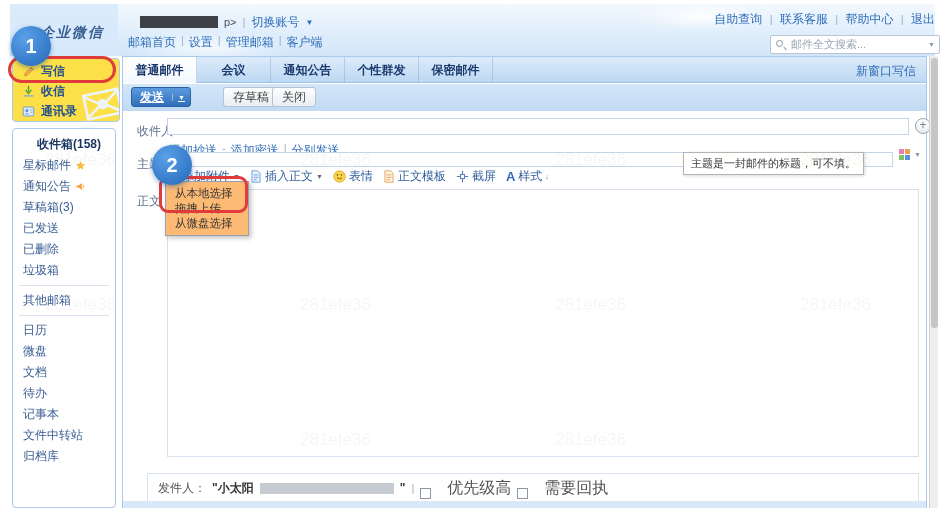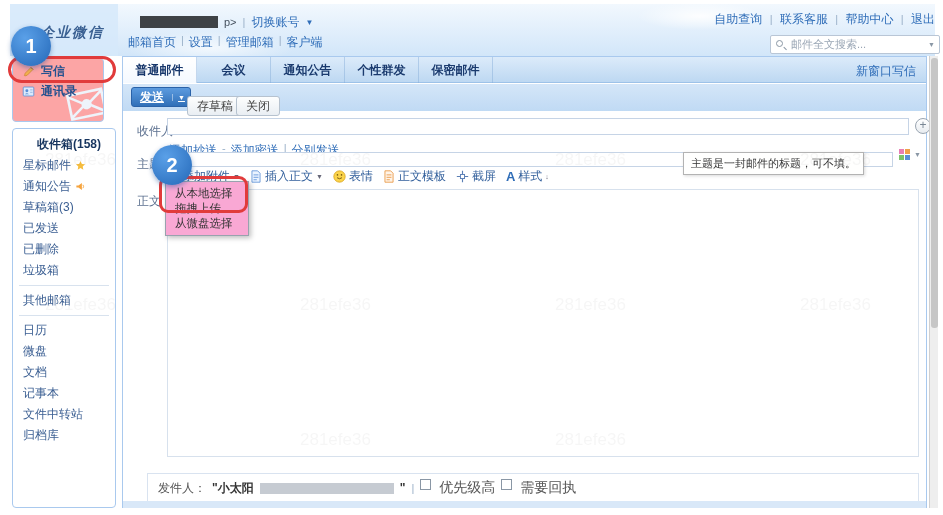--- a/index.html
+++ b/index.html
@@ -27,21 +27,21 @@
   .topright .pipe { margin:0 4px; }
   .searchbox { position:absolute; left:760px; top:31px; width:170px; height:19px; background:#fff;
     border:1px solid #b9c6d6; border-radius:2px; }
   .searchbox input { position:absolute; left:20px; top:1px; width:130px; height:14px; border:none; outline:none; font-size:11px; color:#444; background:transparent; }
   .searchbox input::placeholder { color:#9aa6b5; }
   .mag { position:absolute; left:5px; top:4px; width:7px; height:7px; border:1.4px solid #8a97a5; border-radius:50%; }
   .mag::after { content:""; position:absolute; left:6px; top:7px; width:4px; height:1.4px; background:#8a97a5; transform:rotate(45deg); }
   .search-arrow { position:absolute; right:4px; top:5px; font-size:7px; color:#8a97a5; }
 
   
-  .side-a { position:absolute; left:12px; top:58px; width:92px; height:64px; background:#fca5a5;
+  .side-a { position:absolute; left:12px; top:58px; width:108px; height:64px; background:#fde047;
     border:1px solid #a9c9ee; border-radius:4px; padding-top:2px; overflow:hidden; }
   .side-a::after { content:"✉"; position:absolute; right:-6px; bottom:-14px; font-size:52px; color:#eef4fb; transform:rotate(-12deg); }
   .side-act { position:relative; display:flex; align-items:center; gap:6px; height:20px; padding-left:9px;
     font-weight:700; color:#24518f; cursor:pointer; z-index:1; }
   .side-b { position:absolute; left:12px; top:128px; width:104px; height:380px; background:#fff;
     border:1px solid #a9c9ee; border-radius:4px; padding-top:5px; }
   .fold { display:flex; align-items:center; gap:4px; height:21px; padding-left:10px; color:#3a5e92; cursor:pointer; white-space:nowrap; }
   .fold.bold { font-weight:700; color:#17355f;justify-content:center; }
   .sdiv { border-top:1px solid #d8e2ee; margin:4px 6px; }
 
@@ -53,52 +53,52 @@
     border-right:1px solid rgba(130,170,215,.45); cursor:pointer; }
   .tab.active { background:linear-gradient(180deg,#ffffff,#f4f9ff); color:#15356a; }
   .newwin { position:absolute; right:10px; top:6px; font-size:12px; }
   .actionbar { position:absolute; left:0; top:27px; width:803px; height:27px;
     background:linear-gradient(180deg,#d4e6f8,#c0daf4); }
   .btn-send { position:absolute; left:8px; top:3px; height:20px; display:flex; align-items:center;
     background:linear-gradient(180deg,#5c9bdf,#3170b8); border:1px solid #2a62a8; border-radius:3px;
     color:#fff; font-weight:700; cursor:pointer;text-decoration:underline; }
   .btn-send .main { padding:0 8px; }
   .btn-send .arr { padding:0 5px; border-left:1px solid rgba(255,255,255,.45); font-size:7px; }
-  .btn-plain { position:absolute; top:12px; height:20px; line-height:18px; padding:0 9px; text-align:left;
+  .btn-plain { position:absolute; top:3px; height:20px; line-height:18px; padding:0 9px; text-align:left;
     background:linear-gradient(180deg,#fdfefe,#e9eef3); border:1px solid #b6c2cf; border-radius:3px;
-    color:#444; cursor:pointer; }
+    color:#444; cursor:pointer;margin-left:36px; }
 
   .field-label { position:absolute; color:#5d7190; }
   .input-line { position:absolute; background:#fff; border:1px solid #c6d4e6; }
   .plus-btn { position:absolute; left:792px; top:61px; width:16px; height:16px; border:1px solid #9aa5b1; border-radius:50%;
     background:linear-gradient(180deg,#ffffff,#e8ecf0); color:#7a8794; font-size:12px; line-height:13px; text-align:center; cursor:pointer; }
   .cc-row { position:absolute; left:46px; top:85px; display:flex; gap:5px; font-size:11.5px; }
   .grid-icon { position:absolute; left:776px; top:92px; width:11px; height:11px; display:grid;
     grid-template-columns:5px 5px; grid-template-rows:5px 5px; gap:1px; cursor:pointer; }
   .grid-icon i { display:block; }
   .grid-arrow { position:absolute; left:791px; top:94px; font-size:7px; color:#8a97a5; cursor:pointer; }
   .tooltip { position:absolute; left:560px; top:95px; padding:3px 7px; background:#fffffe; border:1px solid #b3b3b3;
     box-shadow:1px 1px 3px rgba(0,0,0,.15); font-size:11px; color:#333; white-space:nowrap; z-index:4; }
 
   .toolbar { position:absolute; left:44px; top:111px; display:flex; align-items:center; gap:10px; }
   .titem { display:flex; align-items:center; gap:3px; color:#33609c; cursor:pointer; white-space:nowrap; }
   .titem .tarrow { font-size:7px; color:#667; }
   .style-a { color:#2f6db8; font-weight:700; font-size:13px; }
 
   .editor { position:absolute; left:44px; top:132px; width:752px; height:268px; background:#fff; border:1px solid #d7e1ed; }
-  .menu { position:absolute; left:42px; top:124px; width:84px; background:#f9a8d4; border:1px solid #98a2ae;
+  .menu { position:absolute; left:42px; top:124px; width:84px; background:#fdba74; border:1px solid #98a2ae;
     box-shadow:2px 2px 5px rgba(0,0,0,.25); padding:4px 0; z-index:5; }
   .mitem { height:15px; line-height:15px; padding-left:9px; font-size:11.5px; color:#333; cursor:pointer; white-space:nowrap; }
 
   .footerbox { position:absolute; left:24px; top:416px; width:772px; height:30px; border:1px solid #d9e3f0;
     display:flex; align-items:center; padding-left:10px; gap:6px; }
   .redact-light { width:134px; height:11px; background:#c6cbd2; }
   .sender-name { font-weight:700; color:#333; }
   .cb { width:11px; height:11px; border:1px solid #8a97a5; background:#fff; display:inline-block; cursor:pointer; }
-  .cb-wrap { display:flex; align-items:flex-start; gap:8px; color:#555; font-size:14px; }
+  .cb-wrap { display:flex; align-items:flex-end; gap:16px; color:#555; font-size:16px; }
   .bottom-strip { position:absolute; left:0; top:444px; width:803px; height:7px; background:#d9e8f8; }
 
   .scrollbar { position:absolute; left:929px; top:56px; width:9px; height:452px; background:#eeeeee; border-left:1px solid #d0d0d0; }
   .thumb { position:absolute; left:1px; top:2px; width:7px; height:270px; background:#c6c6c6; border-radius:3px; cursor:pointer; }
 
   
   .num-circle { position:absolute; width:40px; height:40px; border-radius:50%;
     background:radial-gradient(circle at 35% 30%, #5aa0e8, #2468b8);
     box-shadow:0 2px 5px rgba(30,80,150,.45); color:#fff; font-size:20px; font-weight:700;
     line-height:40px; text-align:center; z-index:8; }
@@ -161,20 +161,28 @@
   <div class="side-a">
     <div class="side-act">
       <svg width="13" height="13" viewBox="0 0 16 16">
           <path d="M3 13 l1-3 7-7 2.5 2.5-7 7-3 1z" fill="#f2b04e" stroke="#c77f2a" stroke-width="0.8"></path>
           <path d="M11 3 l2.5 2.5" stroke="#8a5a1a" stroke-width="1"></path>
         </svg>
       <span>写信</span>
     </div>
     <div class="side-act">
       <svg width="13" height="13" viewBox="0 0 16 16">
+          <path d="M8 1 v7" stroke="#3f9e35" stroke-width="1.6"></path>
+          <path d="M4.5 6 L8 10.5 L11.5 6" fill="none" stroke="#3f9e35" stroke-width="1.6"></path>
+          <path d="M2 13.5 h12" stroke="#7aa8d8" stroke-width="1.6"></path>
+        </svg>
+      <span>收信</span>
+    </div>
+    <div class="side-act">
+      <svg width="13" height="13" viewBox="0 0 16 16">
           <rect x="1.5" y="2.5" width="13" height="11" rx="1" fill="#dbeafc" stroke="#5a8fd6"></rect>
           <circle cx="6" cy="7" r="1.8" fill="#5a8fd6"></circle>
           <path d="M3.5 11.5 q2.5 -2.5 5 0" fill="#5a8fd6"></path>
           <path d="M10 6 h3 M10 9 h3" stroke="#8ab0dd" stroke-width="1"></path>
         </svg>
       <span>通讯录</span>
     </div>
   </div>
 
   <div class="side-b">
@@ -212,20 +220,23 @@
       </div>
     <div class="sdiv"></div>
     <div class="fold">
         <span>日历</span>
       </div>
     <div class="fold">
         <span>微盘</span>
       </div>
     <div class="fold">
         <span>文档</span>
+      </div>
+    <div class="fold">
+        <span>待办</span>
       </div>
     <div class="fold">
         <span>记事本</span>
       </div>
     <div class="fold">
         <span>文件中转站</span>
       </div>
     <div class="fold">
         <span>归档库</span>
       </div>

